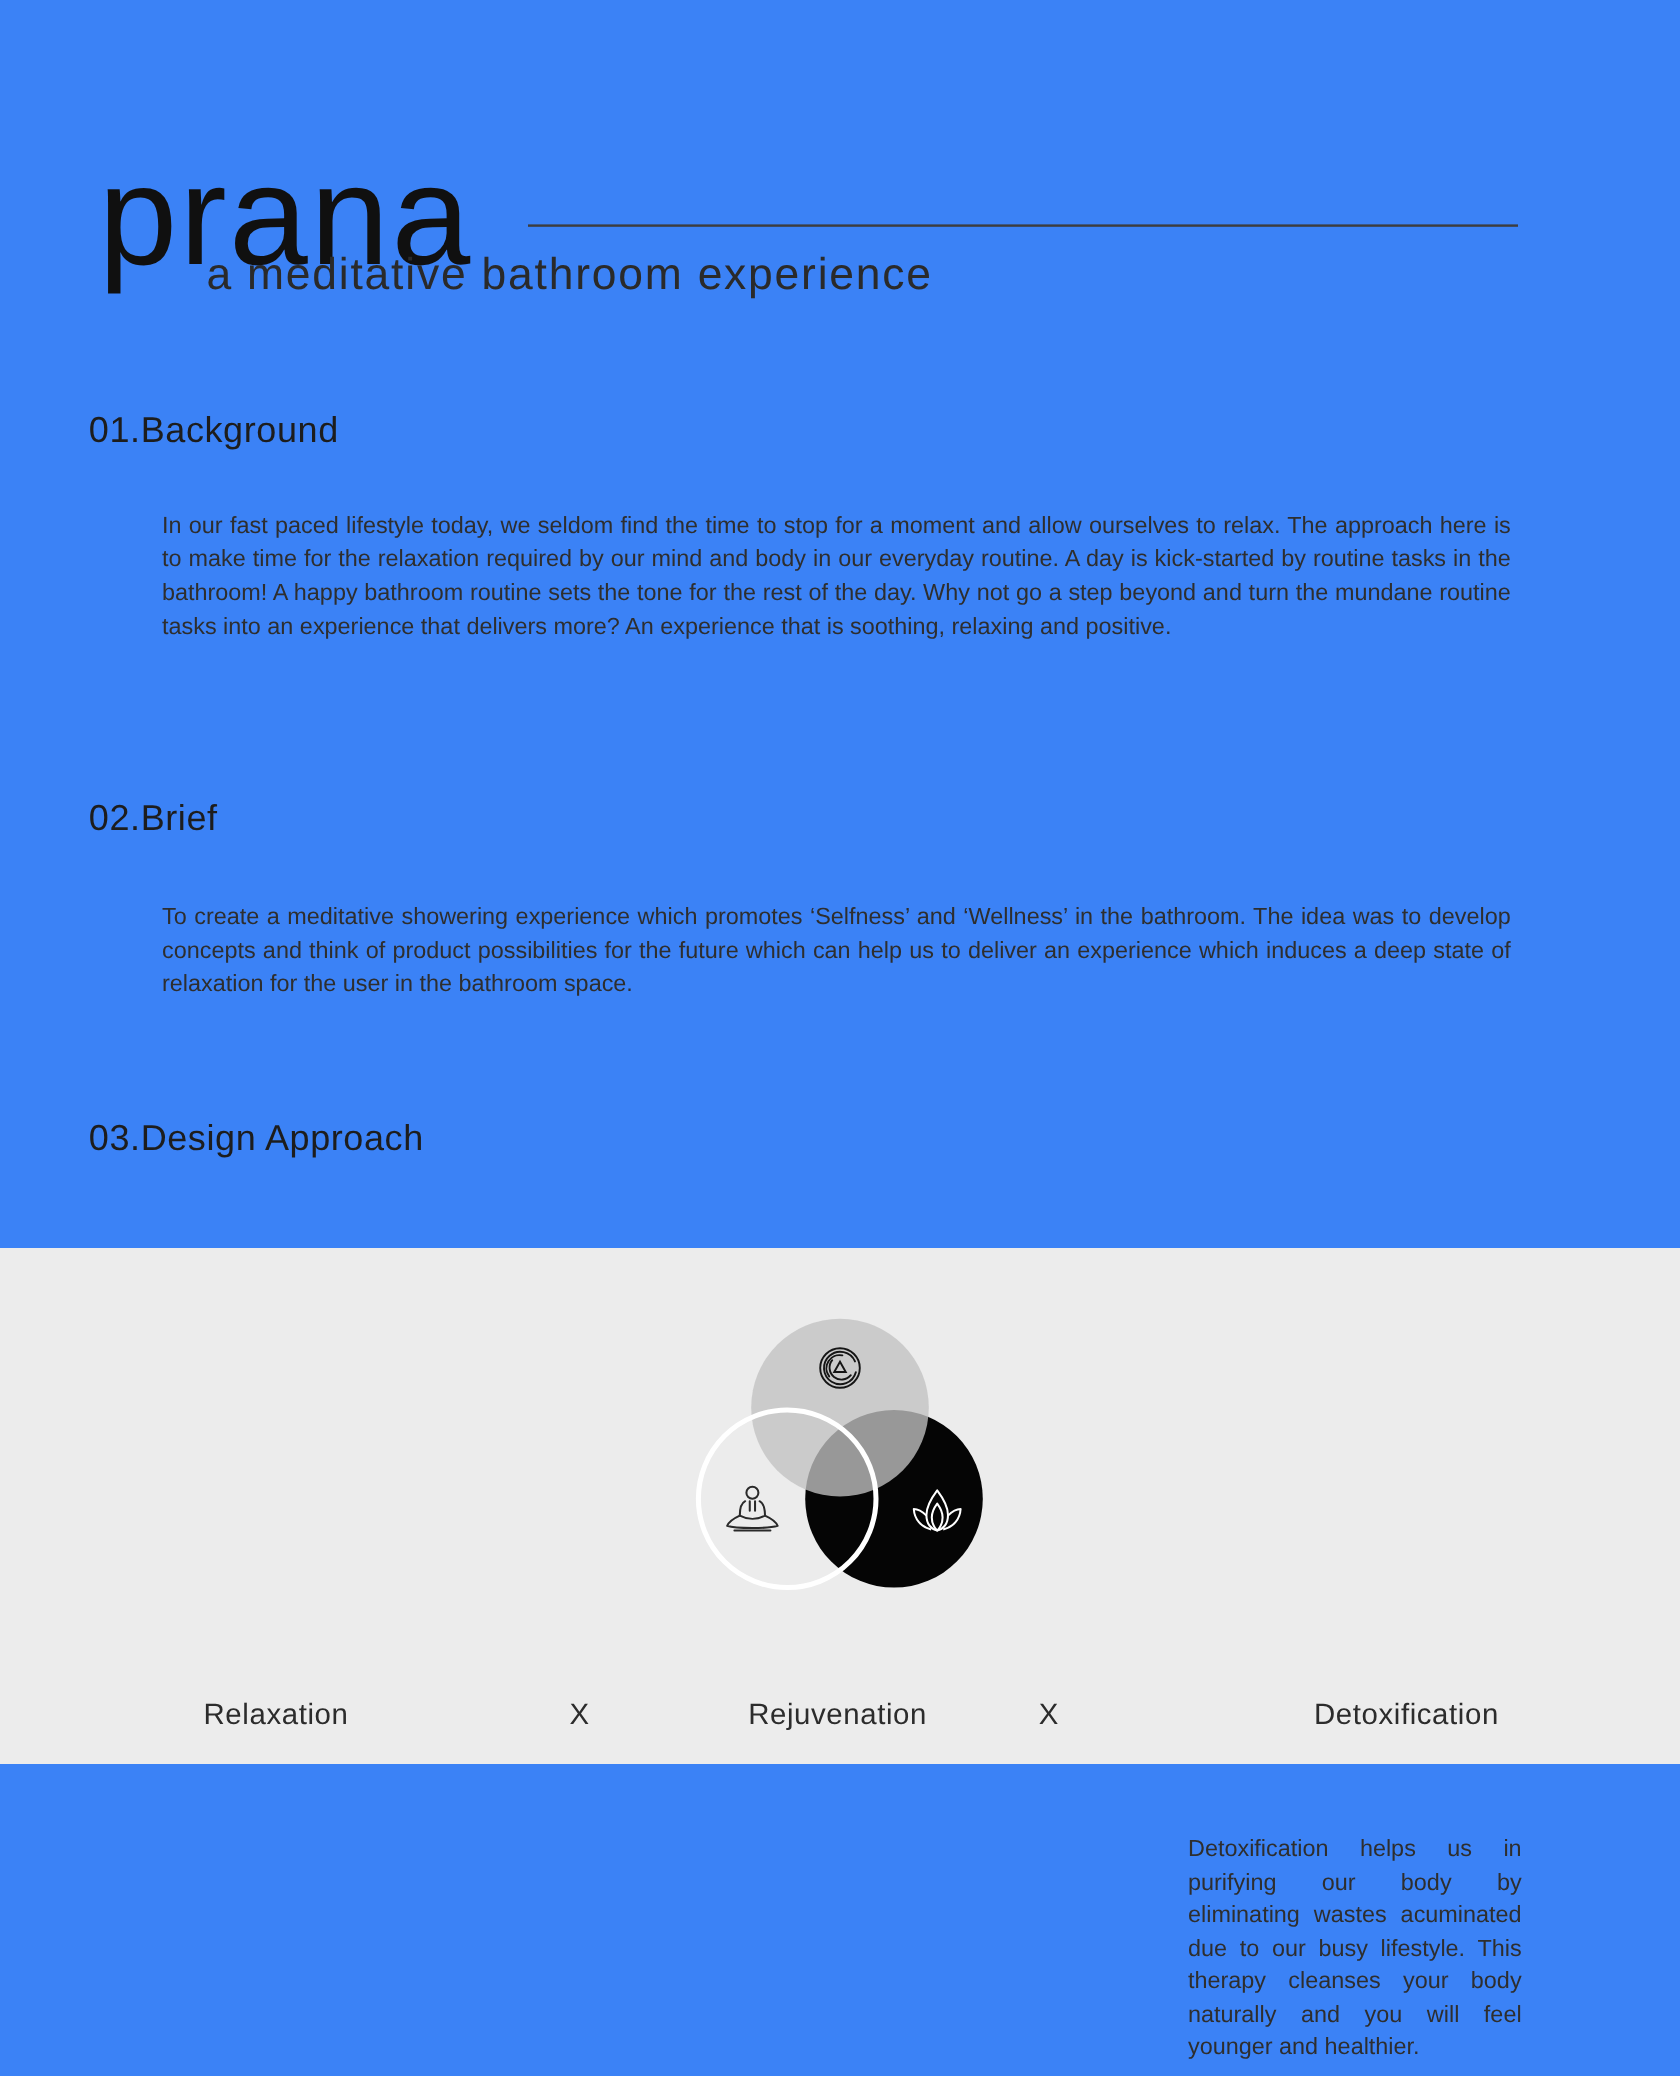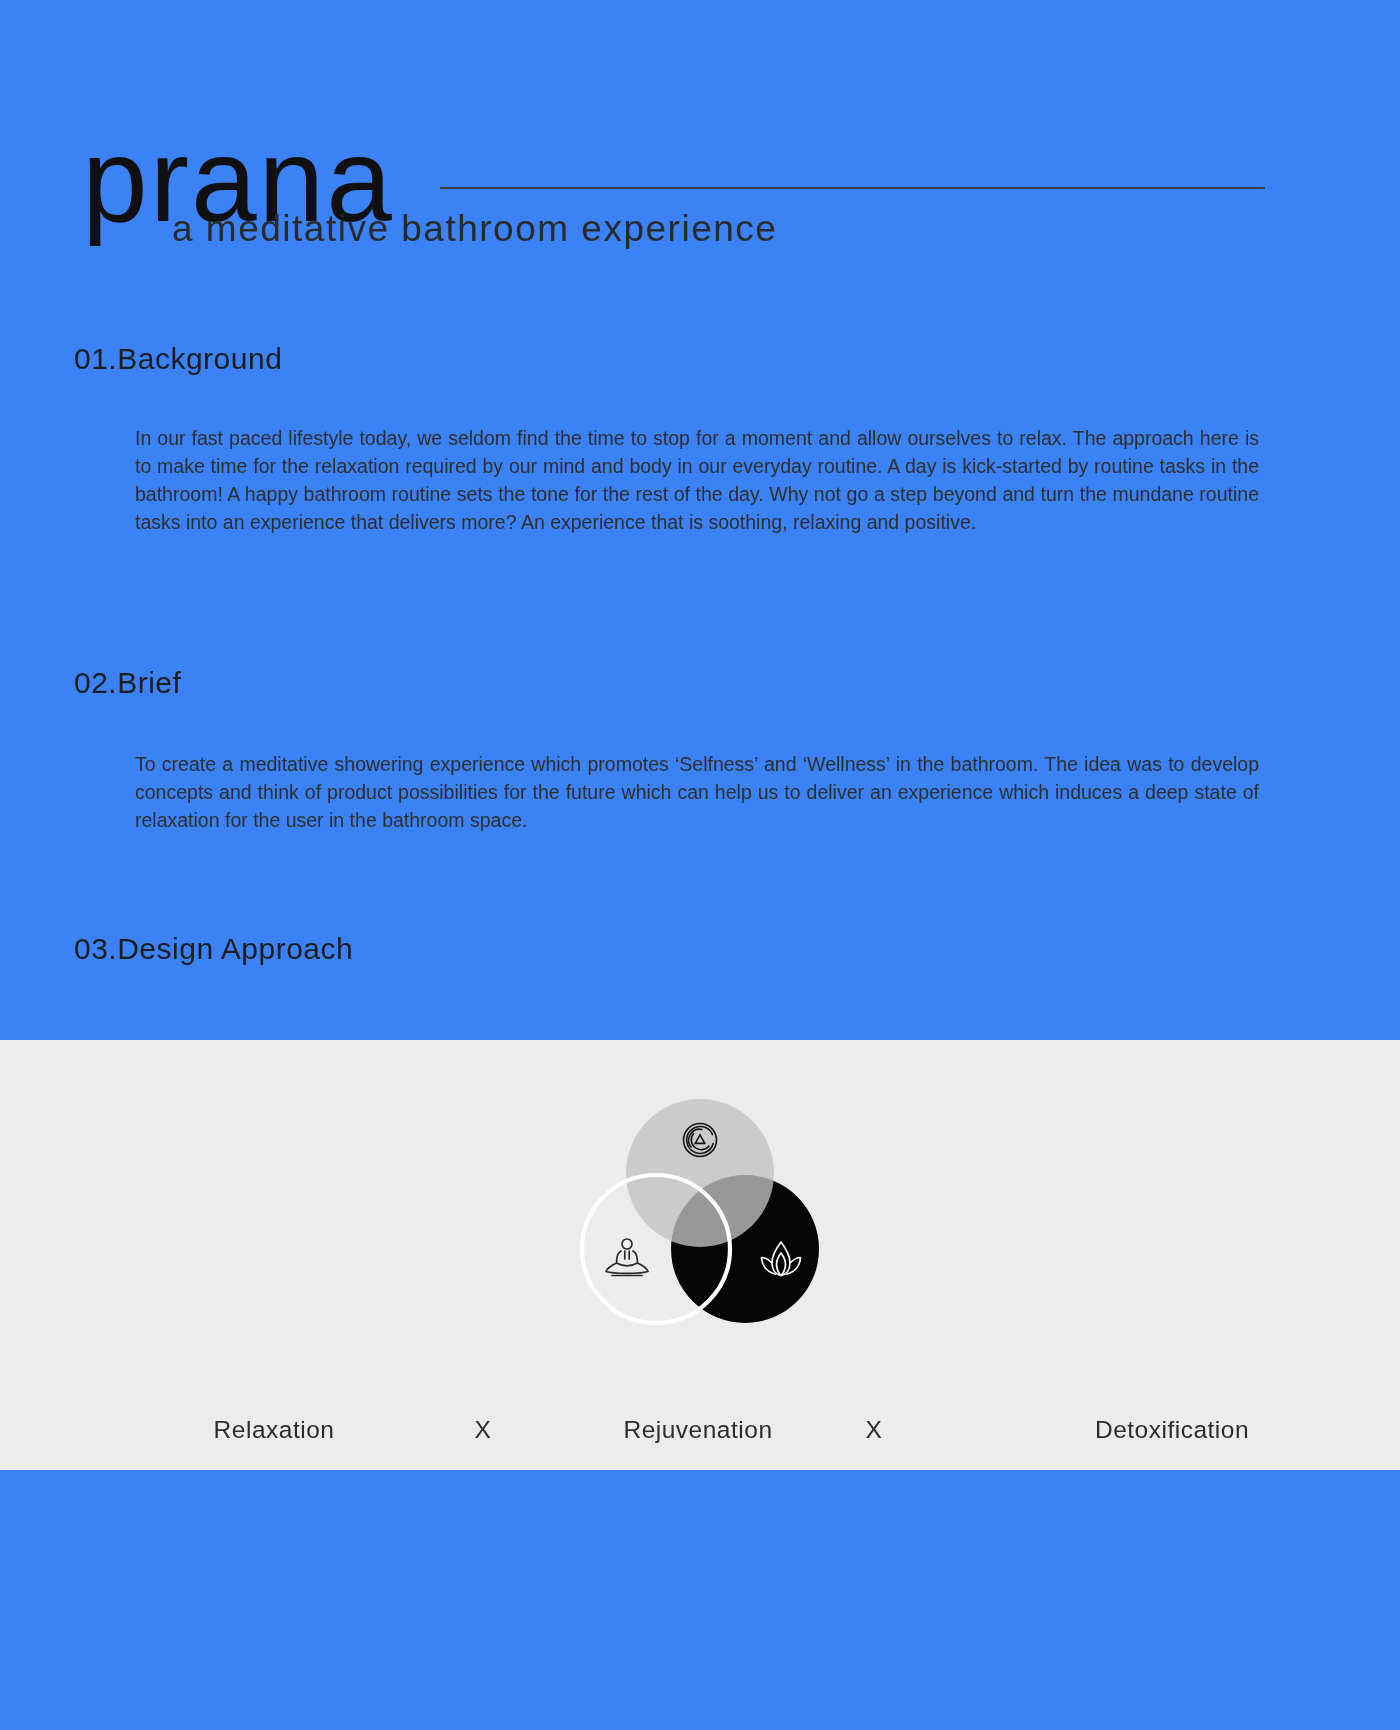--- a/index.html
+++ b/index.html
@@ -40,21 +40,21 @@
   .band{
     position:absolute;left:0;top:1040px;width:1400px;height:430px;
     background:#ececec;
   }
   .venn-svg{position:absolute;left:500px;top:1095px;}
   .venn-label{
     position:absolute;top:1416px;transform:translateX(-50%);
     font-size:24.5px;font-weight:300;letter-spacing:0.5px;
     color:#2c2c2c;white-space:nowrap;
   }
-  .vl-left{left:230px;margin-left:44px;}
+  .vl-left{left:230px;}
   .vl-sep1{left:483px;}
   .vl-center{left:698px;}
   .vl-sep2{left:874px;}
   .vl-right{left:1172px;}
   .col{
     position:absolute;top:1528px;margin:0;
     font-size:19.5px;line-height:27.5px;font-weight:300;
     text-align:justify;color:#2e2e2e;
   }
   .col-1{left:135px;width:278px;}
@@ -112,14 +112,15 @@
       <path d="M 9,4 C 13,0 17,-1.5 19.5,-1.5 C 19,7 13.5,13.5 5,15.5"></path>
     </g>
   </svg>
 
   <div class="venn-label vl-left">Relaxation</div>
   <div class="venn-label vl-sep1">X</div>
   <div class="venn-label vl-center">Rejuvenation</div>
   <div class="venn-label vl-sep2">X</div>
   <div class="venn-label vl-right">Detoxification</div>
 
+  <p class="col col-3">Detoxification helps us in purifying our body by eliminating wastes acuminated due to our busy lifestyle. This therapy cleanses your body naturally and you will feel younger and healthier.</p>
 
 </div>
 
 </body></html>

